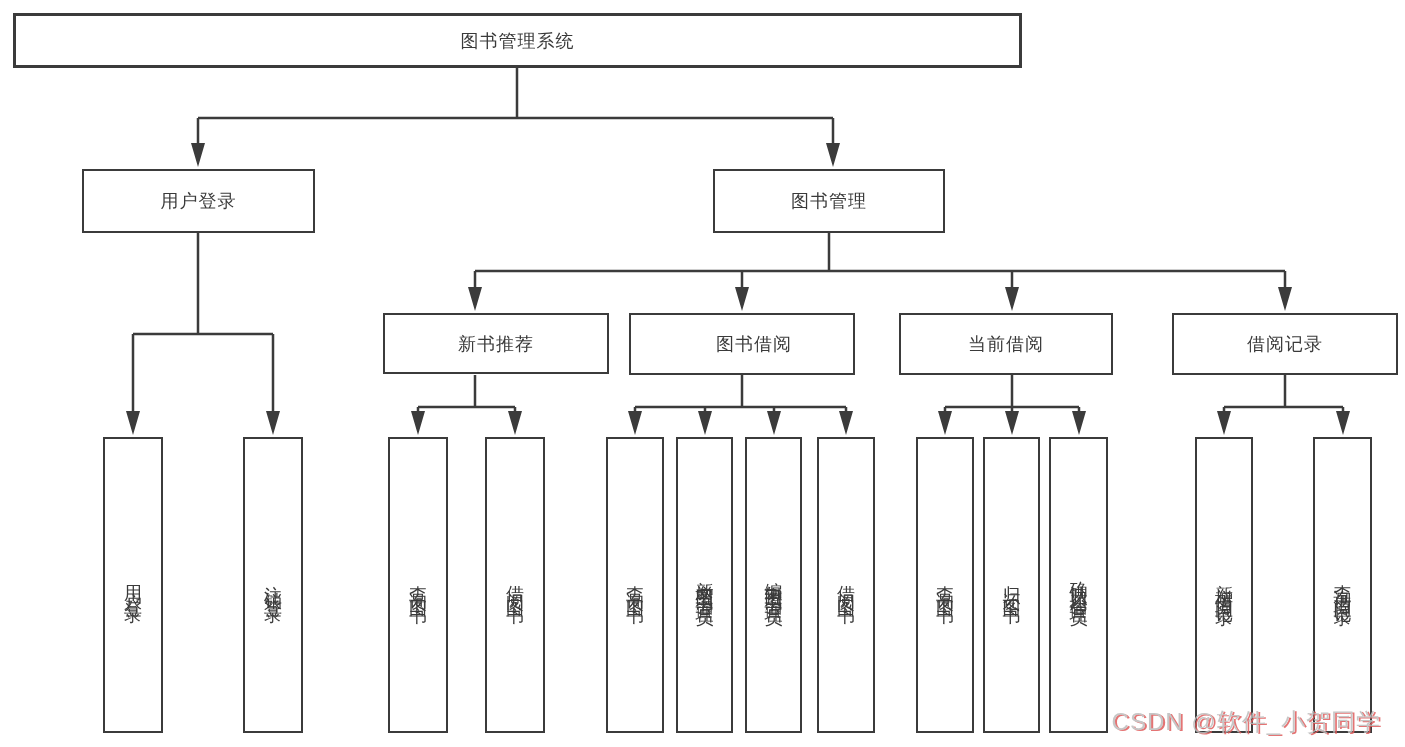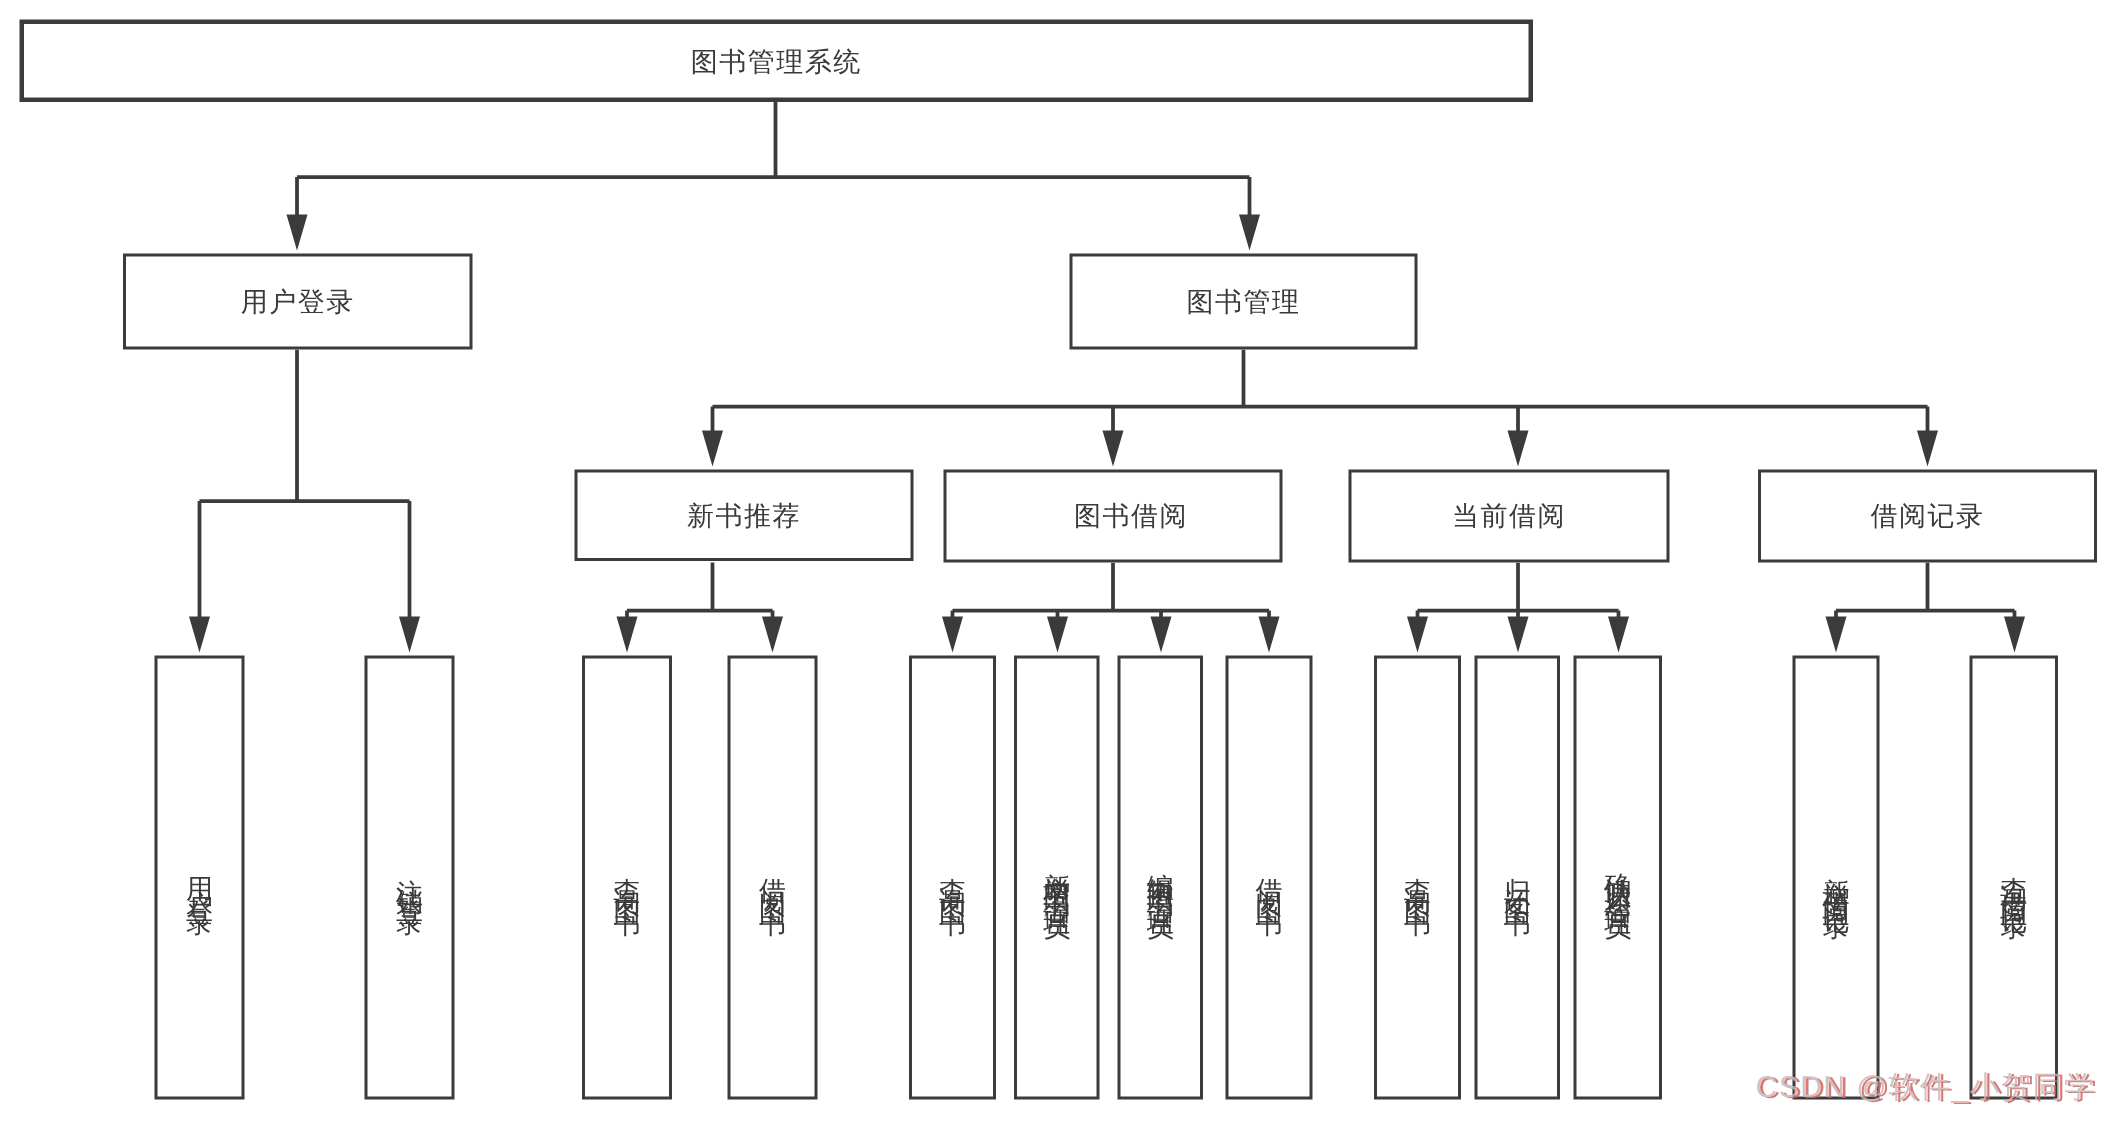--- a/index.html
+++ b/index.html
@@ -22,22 +22,22 @@
     display:flex;align-items:center;justify-content:center;
     font-size:18px;letter-spacing:1px;color:var(--text);font-family:Liberation Serif, serif;
   }
   .node.thin{border-width:2.5px;}
   .vnode .vlabel{
     writing-mode:vertical-rl;text-orientation:mixed;
     letter-spacing:7px;font-size:18px;line-height:1;
     white-space:nowrap;
   }
   .watermark{
-    position:absolute;right:8px;bottom:9px;
-    font-size:20px;letter-spacing:1px;
+    position:absolute;right:24px;bottom:9px;
+    font-size:24px;letter-spacing:1px;
     color:var(--watermark-gray);
     text-shadow:2px 1px 0 var(--watermark-red);
     opacity:.85;
     margin-left:47px;
   }
 </style>
 </head>
 <body>
 
 <div class="canvas">

